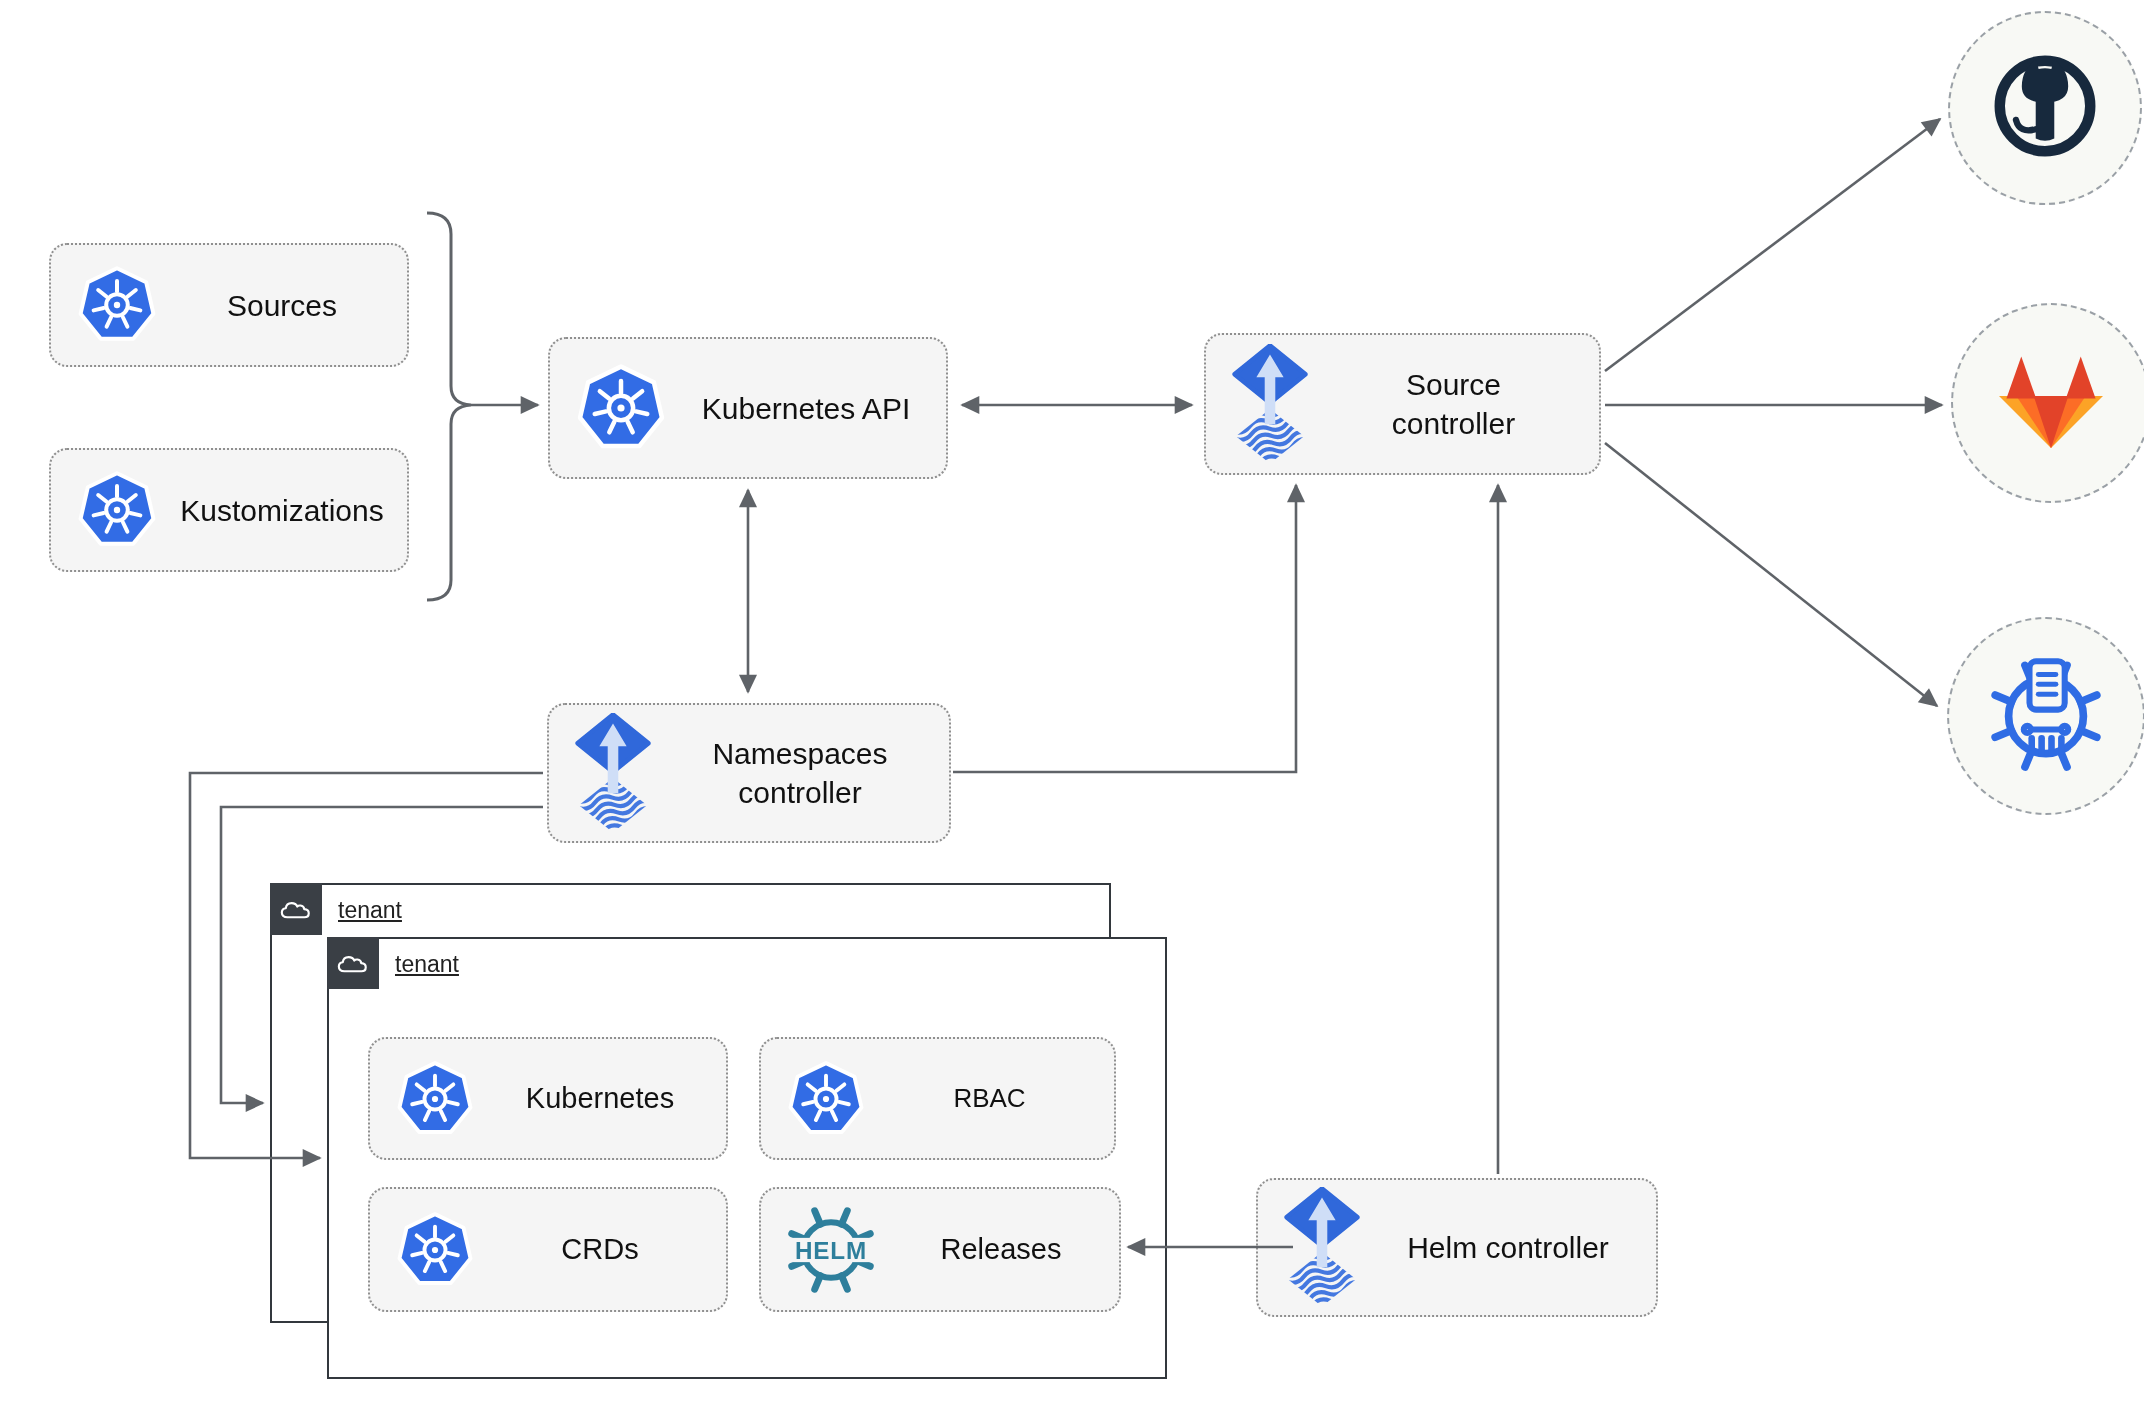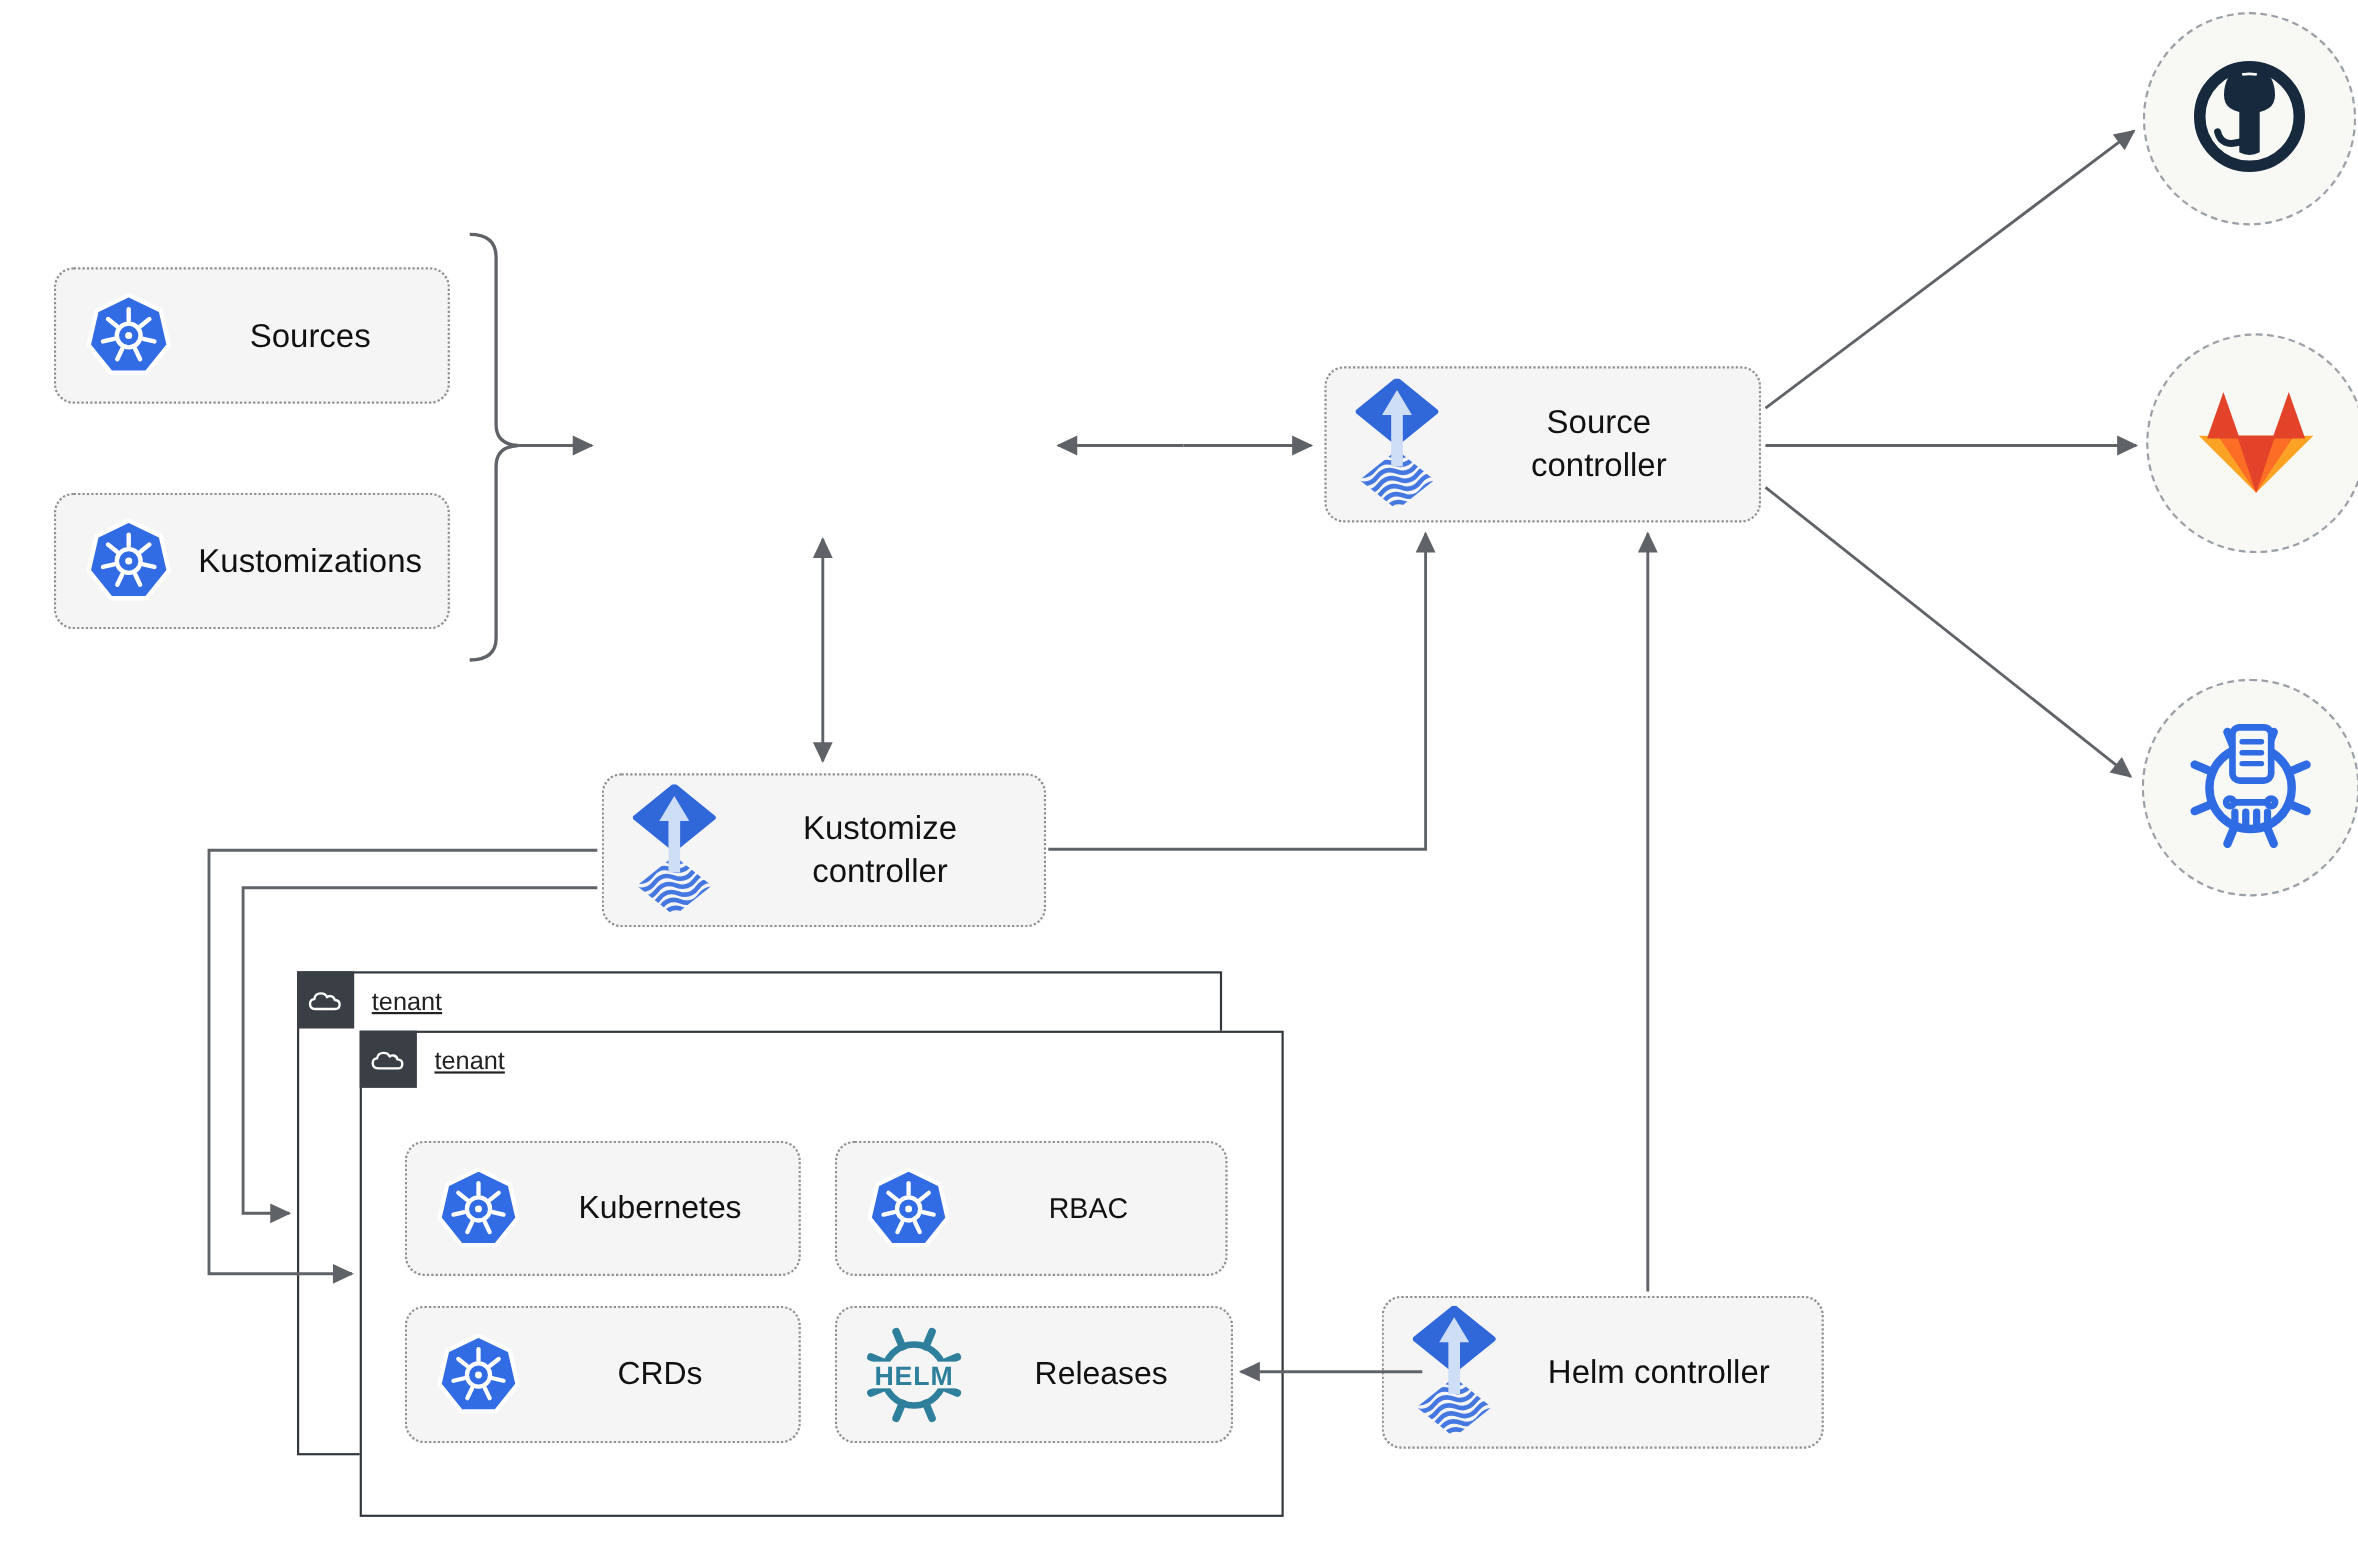--- a/index.html
+++ b/index.html
@@ -166,37 +166,45 @@
 
   <div class="dbox" style="left:25px;top:448px;width:360px;height:124px">
     <span class="icon-wrap">
       <svg width="80" height="80" viewBox="0 0 100 100">
           <use href="#sym-k8s"></use>
         </svg>
     </span>
     <span class="nlabel">Kustomizations</span>
   </div>
 
+  <div class="dbox" style="left:524px;top:337px;width:400px;height:142px">
+    <span class="icon-wrap">
+      <svg width="90" height="90" viewBox="0 0 100 100">
+          <use href="#sym-k8s"></use>
+        </svg>
+    </span>
+    <span class="nlabel">Kubernetes API</span>
+  </div>
 
   <div class="dbox" style="left:1180px;top:333px;width:397px;height:142px">
     <span class="icon-wrap">
       <svg width="76" height="121" viewBox="0 0 100 160">
           <use href="#sym-flux"></use>
         </svg>
     </span>
     <span class="nlabel two-line">Source controller</span>
   </div>
 
   <div class="dbox" style="left:523px;top:703px;width:404px;height:140px">
     <span class="icon-wrap">
       <svg width="76" height="121" viewBox="0 0 100 160">
           <use href="#sym-flux"></use>
         </svg>
     </span>
-    <span class="nlabel two-line">Kustomize controller</span>
+    <span class="nlabel two-line">Namespaces controller</span>
   </div>
 
   <div class="dbox" style="left:1232px;top:1178px;width:402px;height:139px">
     <span class="icon-wrap">
       <svg width="76" height="121" viewBox="0 0 100 160">
           <use href="#sym-flux"></use>
         </svg>
     </span>
     <span class="nlabel two-line">Helm controller</span>
   </div>

